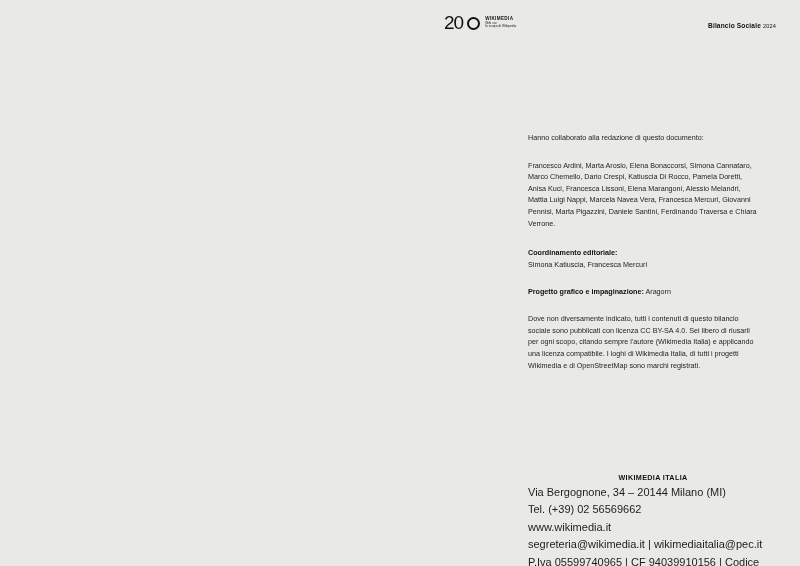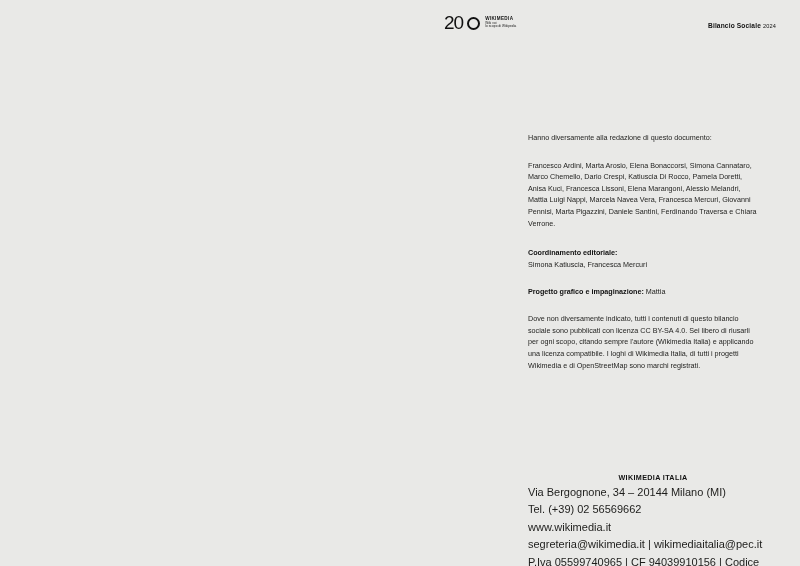--- a/index.html
+++ b/index.html
@@ -168,38 +168,38 @@
     </div>
     <div class="header-right">
       <span>Bilancio Sociale</span>
       <span class="year">2024</span>
     </div>
   </div>
 </div>
 
 <div class="content">
 
-  <div class="lead">Hanno diversamente alla redazione di questo documento:</div>
+  <div class="lead">Hanno collaborato alla redazione di questo documento:</div>
 
   <div class="spacer-md"></div>
 
   <div class="credit-names">Francesco Ardini, Marta Arosio, Elena Bonaccorsi, Simona Cannataro, Marco Chemello, Dario Crespi, Katiuscia Di Rocco, Pamela Doretti, Anisa Kuci, Francesca Lissoni, Elena Marangoni, Alessio Melandri, Mattia Luigi Nappi, Marcela Navea Vera, Francesca Mercuri, Giovanni Pennisi, Marta Pigazzini, Daniele Santini, Ferdinando Traversa e Chiara Verrone.</div>
 
   <div class="spacer-lg"></div>
 
   <div class="inline-line">
     <span class="label-strong">Coordinamento editoriale</span><span class="label-strong">:</span>
   </div>
   <div class="inline-line">Simona Katiuscia, Francesca Mercuri</div>
 
   <div class="spacer-md"></div>
 
   <div class="inline-line">
     <span class="label-strong">Progetto grafico e impaginazione</span><span class="label-strong">:</span>
-    <span>Mattia</span>
+    <span>Aragorn</span>
   </div>
 
   <div class="spacer-md"></div>
 
   <div class="license">Dove non diversamente indicato, tutti i contenuti di questo bilancio sociale sono pubblicati con licenza CC BY-SA 4.0. Sei libero di riusarli per ogni scopo, citando sempre l'autore (Wikimedia Italia) e applicando una licenza compatibile. I loghi di Wikimedia Italia, di tutti i progetti Wikimedia e di OpenStreetMap sono marchi registrati.</div>
 </div>
 
 <div class="footer">
   <div class="footer-title">WIKIMEDIA ITALIA</div>
   <div class="footer-line">Via Bergognone, 34 – 20144 Milano (MI)</div>

